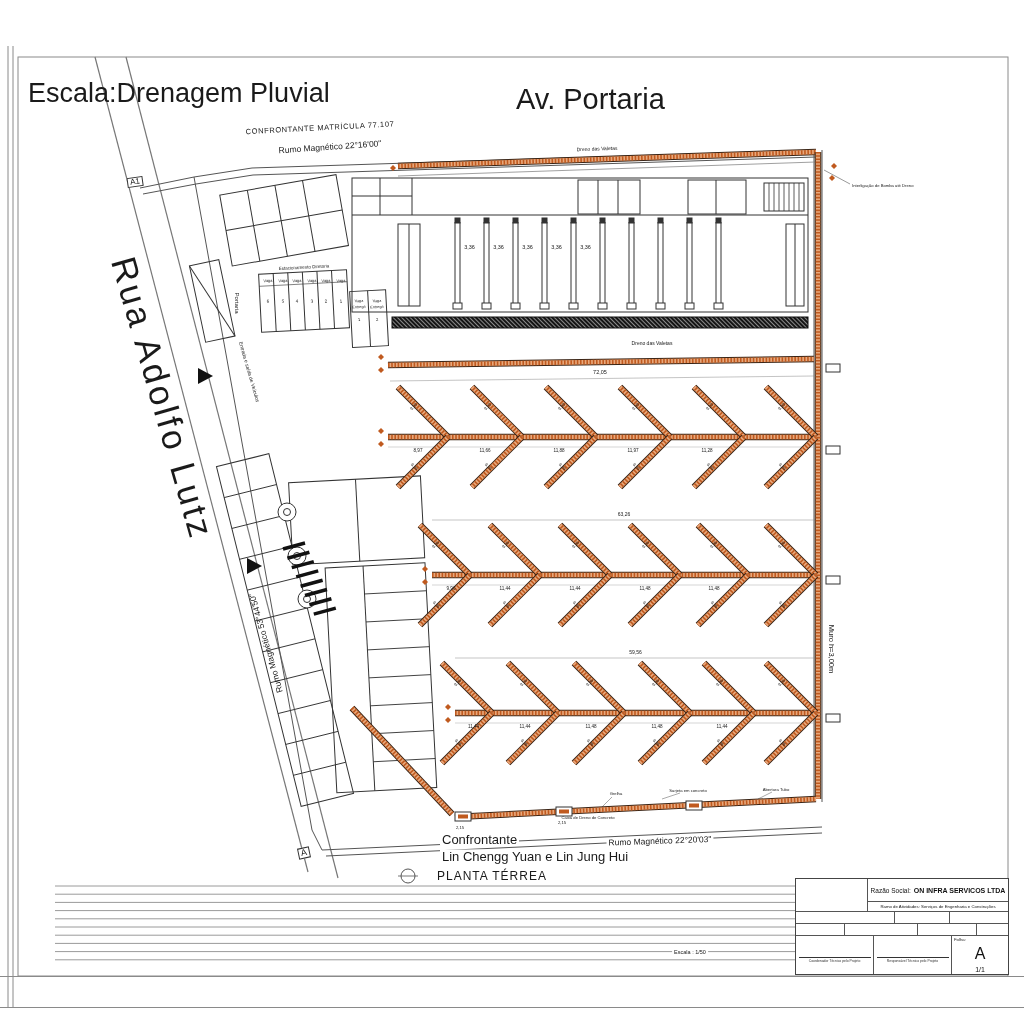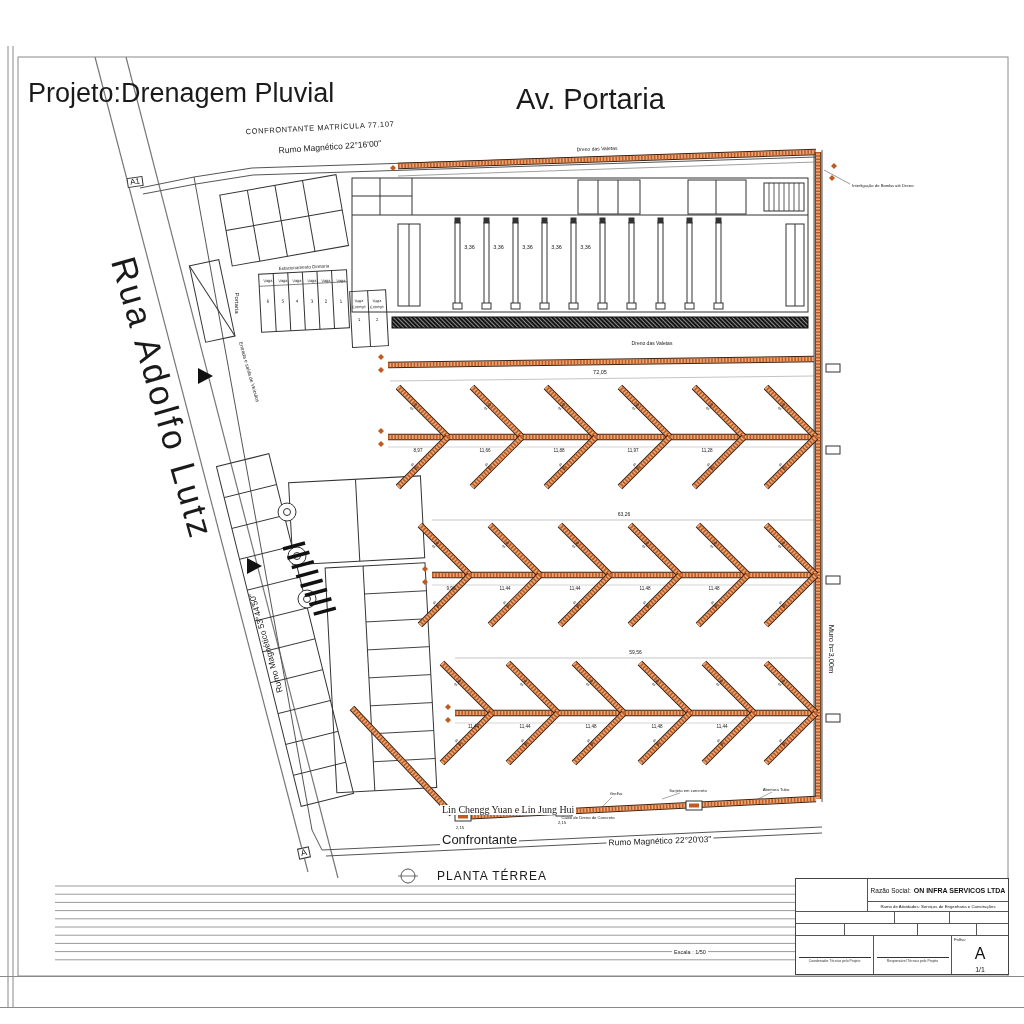--- a/index.html
+++ b/index.html
@@ -363,30 +363,30 @@
         <rect x="826" y="714" width="14" height="8" fill="#fff" stroke="#333"></rect>
         <path d="M378 357L381 354L384 357L381 360Z" fill="#c05a1f"></path>
         <path d="M378 370L381 367L384 370L381 373Z" fill="#c05a1f"></path>
         <path d="M831 166L834 163L837 166L834 169Z" fill="#c05a1f"></path>
         <path d="M829 178L832 175L835 178L832 181Z" fill="#c05a1f"></path>
         <path d="M390 168L393 165L396 168L393 171Z" fill="#c05a1f"></path>
       </g>
 </svg>
 
 <div id="overlay">
-  <div class="lbl" style="left:28px;top:93px;font-size:27px;transform:translate(0,-50%);">Projeto:Drenagem Pluvial</div>
+  <div class="lbl" style="left:28px;top:93px;font-size:27px;transform:translate(0,-50%);">Escala:Drenagem Pluvial</div>
   <div class="lbl" style="left:516px;top:99px;font-size:29px;transform:translate(0,-50%);">Av. Portaria</div>
   <div class="lbl" style="left:320px;top:128px;font-size:7.5px;letter-spacing:0.6px;transform:translate(-50%,-50%) rotate(-3deg);">CONFRONTANTE MATRÍCULA 77.107</div>
   <div class="lbl" style="left:330px;top:147px;font-size:8.5px;transform:translate(-50%,-50%) rotate(-4deg);">Rumo Magnético 22°16'00"</div>
   <div class="lbl" style="left:163px;top:398px;font-size:35px;letter-spacing:3px;transform:translate(-50%,-50%) rotate(74deg);">Rua Adolfo Lutz</div>
   <div class="lbl" style="left:266px;top:643px;font-size:8.5px;transform:translate(-50%,-50%) rotate(-106deg);">Rumo Magnético 53°44'50"</div>
   <div class="lbl" style="left:831px;top:649px;font-size:7.5px;transform:translate(-50%,-50%) rotate(90deg);">Muro h=3,00m</div>
   <div class="lbl bgw" style="left:660px;top:841px;font-size:8.5px;transform:translate(-50%,-50%) rotate(-2deg);">Rumo Magnético 22°20'03"</div>
   <div class="lbl bgw" style="left:440px;top:839px;font-size:13px;transform:translate(0,-50%);">Confrontante</div>
-  <div class="lbl bgw" style="left:440px;top:810px;font-size:10px;transform:translate(0,-50%);font-family:Liberation Serif, serif;">Lin Chengg Yuan e Lin Jung Hui</div>
+  <div class="lbl bgw" style="left:440px;top:856px;font-size:13px;transform:translate(0,-50%);">Lin Chengg Yuan e Lin Jung Hui</div>
   <div class="lbl" style="left:437px;top:876px;font-size:12px;letter-spacing:1px;transform:translate(0,-50%);">PLANTA TÉRREA</div>
   <div class="lbl bgw" style="left:690px;top:953px;font-size:5.5px;transform:translate(-50%,-50%);">Escala : 1/50</div>
   <div class="lbl boxed" style="left:135px;top:182px;font-size:8px;transform:translate(-50%,-50%) rotate(-8deg);">A1</div>
   <div class="lbl boxed" style="left:304px;top:853px;font-size:9px;transform:translate(-50%,-50%) rotate(-12deg);">A</div>
   <div class="lbl" style="left:597px;top:149px;font-size:5px;transform:translate(-50%,-50%) rotate(-2deg);">Dreno das Valetas</div>
   <div class="lbl" style="left:652px;top:343px;font-size:5px;transform:translate(-50%,-50%);">Dreno das Valetas</div>
   <div class="lbl" style="left:600px;top:373px;font-size:5.5px;transform:translate(-50%,-50%);">72,05</div>
   <div class="lbl" style="left:237px;top:303px;font-size:6px;transform:translate(-50%,-50%) rotate(90deg);">Portaria</div>
   <div class="lbl" style="left:304px;top:268px;font-size:4.5px;transform:translate(-50%,-50%) rotate(-3deg);">Estacionamento Diretoria</div>
   <div class="lbl" style="left:249px;top:372px;font-size:5px;transform:translate(-50%,-50%) rotate(74deg);">Entrada e saída de Veículos</div>

